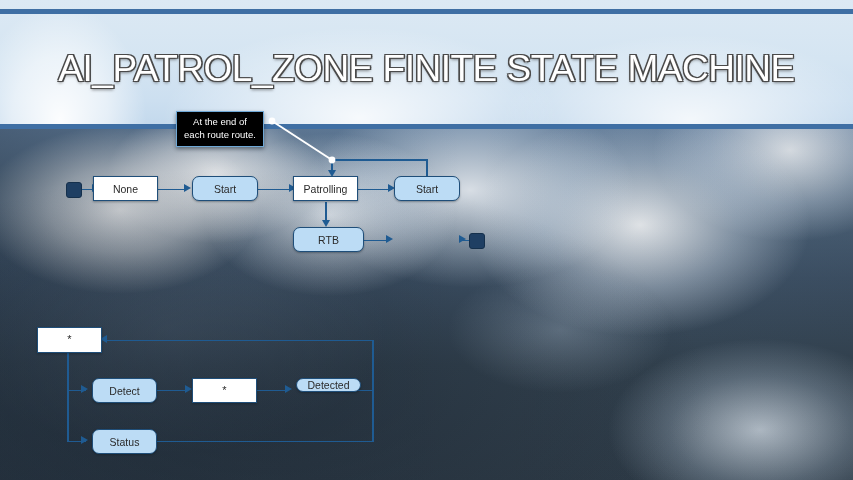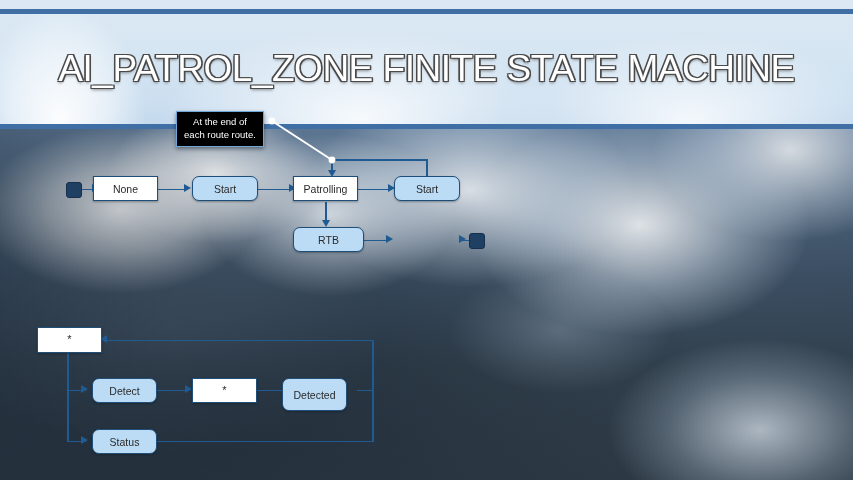--- a/index.html
+++ b/index.html
@@ -183,21 +183,21 @@
     </div>
 
     <div class="node blue" style="left:92px;top:378px;width:65px;height:25px;">
       <span>Detect</span>
     </div>
 
     <div class="node white star" style="left:192px;top:378px;width:65px;height:25px;">
       <span>*</span>
     </div>
 
-    <div class="node blue" style="left:282px;top:378px;width:65px;height:33px;">
+    <div class="node blue" style="left:296px;top:378px;width:65px;height:14px;">
       <span>Detected</span>
     </div>
 
     <div class="node blue" style="left:92px;top:429px;width:65px;height:25px;">
       <span>Status</span>
     </div>
   </div>
 
   <svg class="leader">
     <line x1="272" y1="121" x2="332" y2="160" stroke="#ffffff" stroke-width="2"></line>

